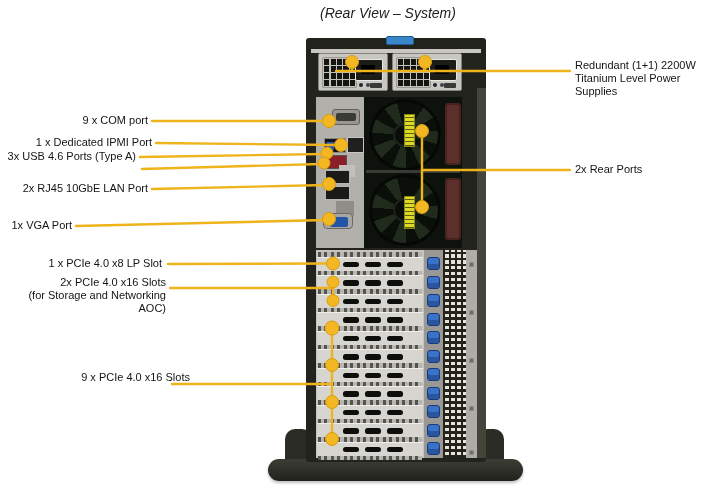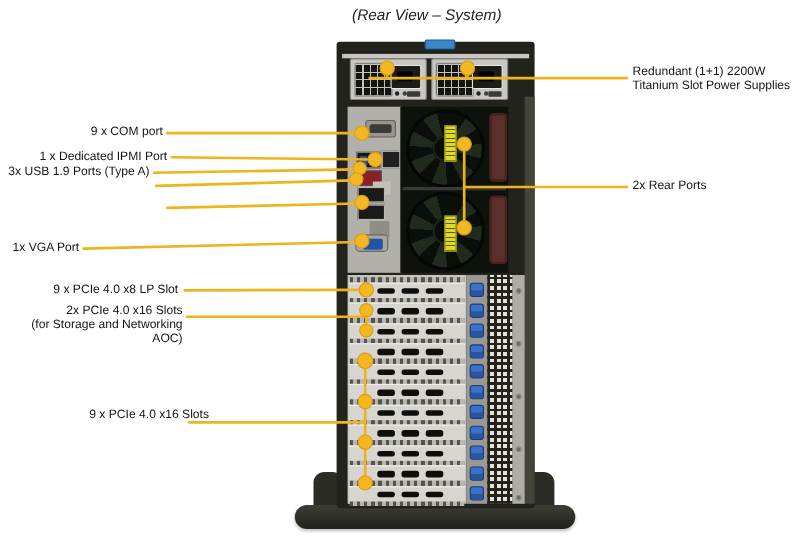--- a/index.html
+++ b/index.html
@@ -246,33 +246,34 @@
       <circle cx="332" cy="439" r="6.5"></circle>
       <circle cx="352" cy="62" r="6.5"></circle>
       <circle cx="425" cy="62" r="6.5"></circle>
       <circle cx="422" cy="131" r="6.5"></circle>
       <circle cx="422" cy="207" r="6.5"></circle>
     </g>
   </svg>
 
   <div class="lbl r" style="left:0;top:114px;width:148px;">9 x COM port</div>
   <div class="lbl r" style="left:0;top:136px;width:152px;">1 x Dedicated IPMI Port</div>
-  <div class="lbl r" style="left:0;top:150px;width:136px;">3x USB 1.9 Ports (Type A)</div>
+  <div class="lbl r" style="left:0;top:150px;width:136px;">3x USB 4.6 Ports (Type A)</div>
+  <div class="lbl r" style="left:0;top:182px;width:148px;">2x RJ45 10GbE LAN Port</div>
   <div class="lbl r" style="left:0;top:219px;width:72px;">1x VGA Port</div>
-  <div class="lbl r" style="left:0;top:257px;width:162px;">9 x PCIe 4.0 x8 LP Slot</div>
+  <div class="lbl r" style="left:0;top:257px;width:162px;">1 x PCIe 4.0 x8 LP Slot</div>
   <div class="lbl c" style="left:0;top:276px;width:166px;">
     <div>2x PCIe 4.0 x16 Slots</div>
     <div>(for Storage and Networking AOC)</div>
   </div>
   <div class="lbl c" style="left:24px;top:371px;width:166px;">
     <div>9 x PCIe 4.0 x16 Slots</div>
   </div>
   <div class="lbl" style="left:575px;top:59px;width:145px;">
     <div>Redundant (1+1) 2200W</div>
-    <div>Titanium Slot Power Supplies</div>
+    <div>Titanium Level Power Supplies</div>
   </div>
   <div class="lbl" style="left:575px;top:163px;width:120px;">2x Rear Ports</div>
 <div class="screw abs" style="left: 469px; top: 262px;"></div>
     <div class="screw abs" style="left: 469px; top: 310px;"></div>
     <div class="screw abs" style="left: 469px; top: 358px;"></div>
     <div class="screw abs" style="left: 469px; top: 406px;"></div>
     <div class="screw abs" style="left: 469px; top: 450px;"></div>
   </div>
 
 </body></html>

